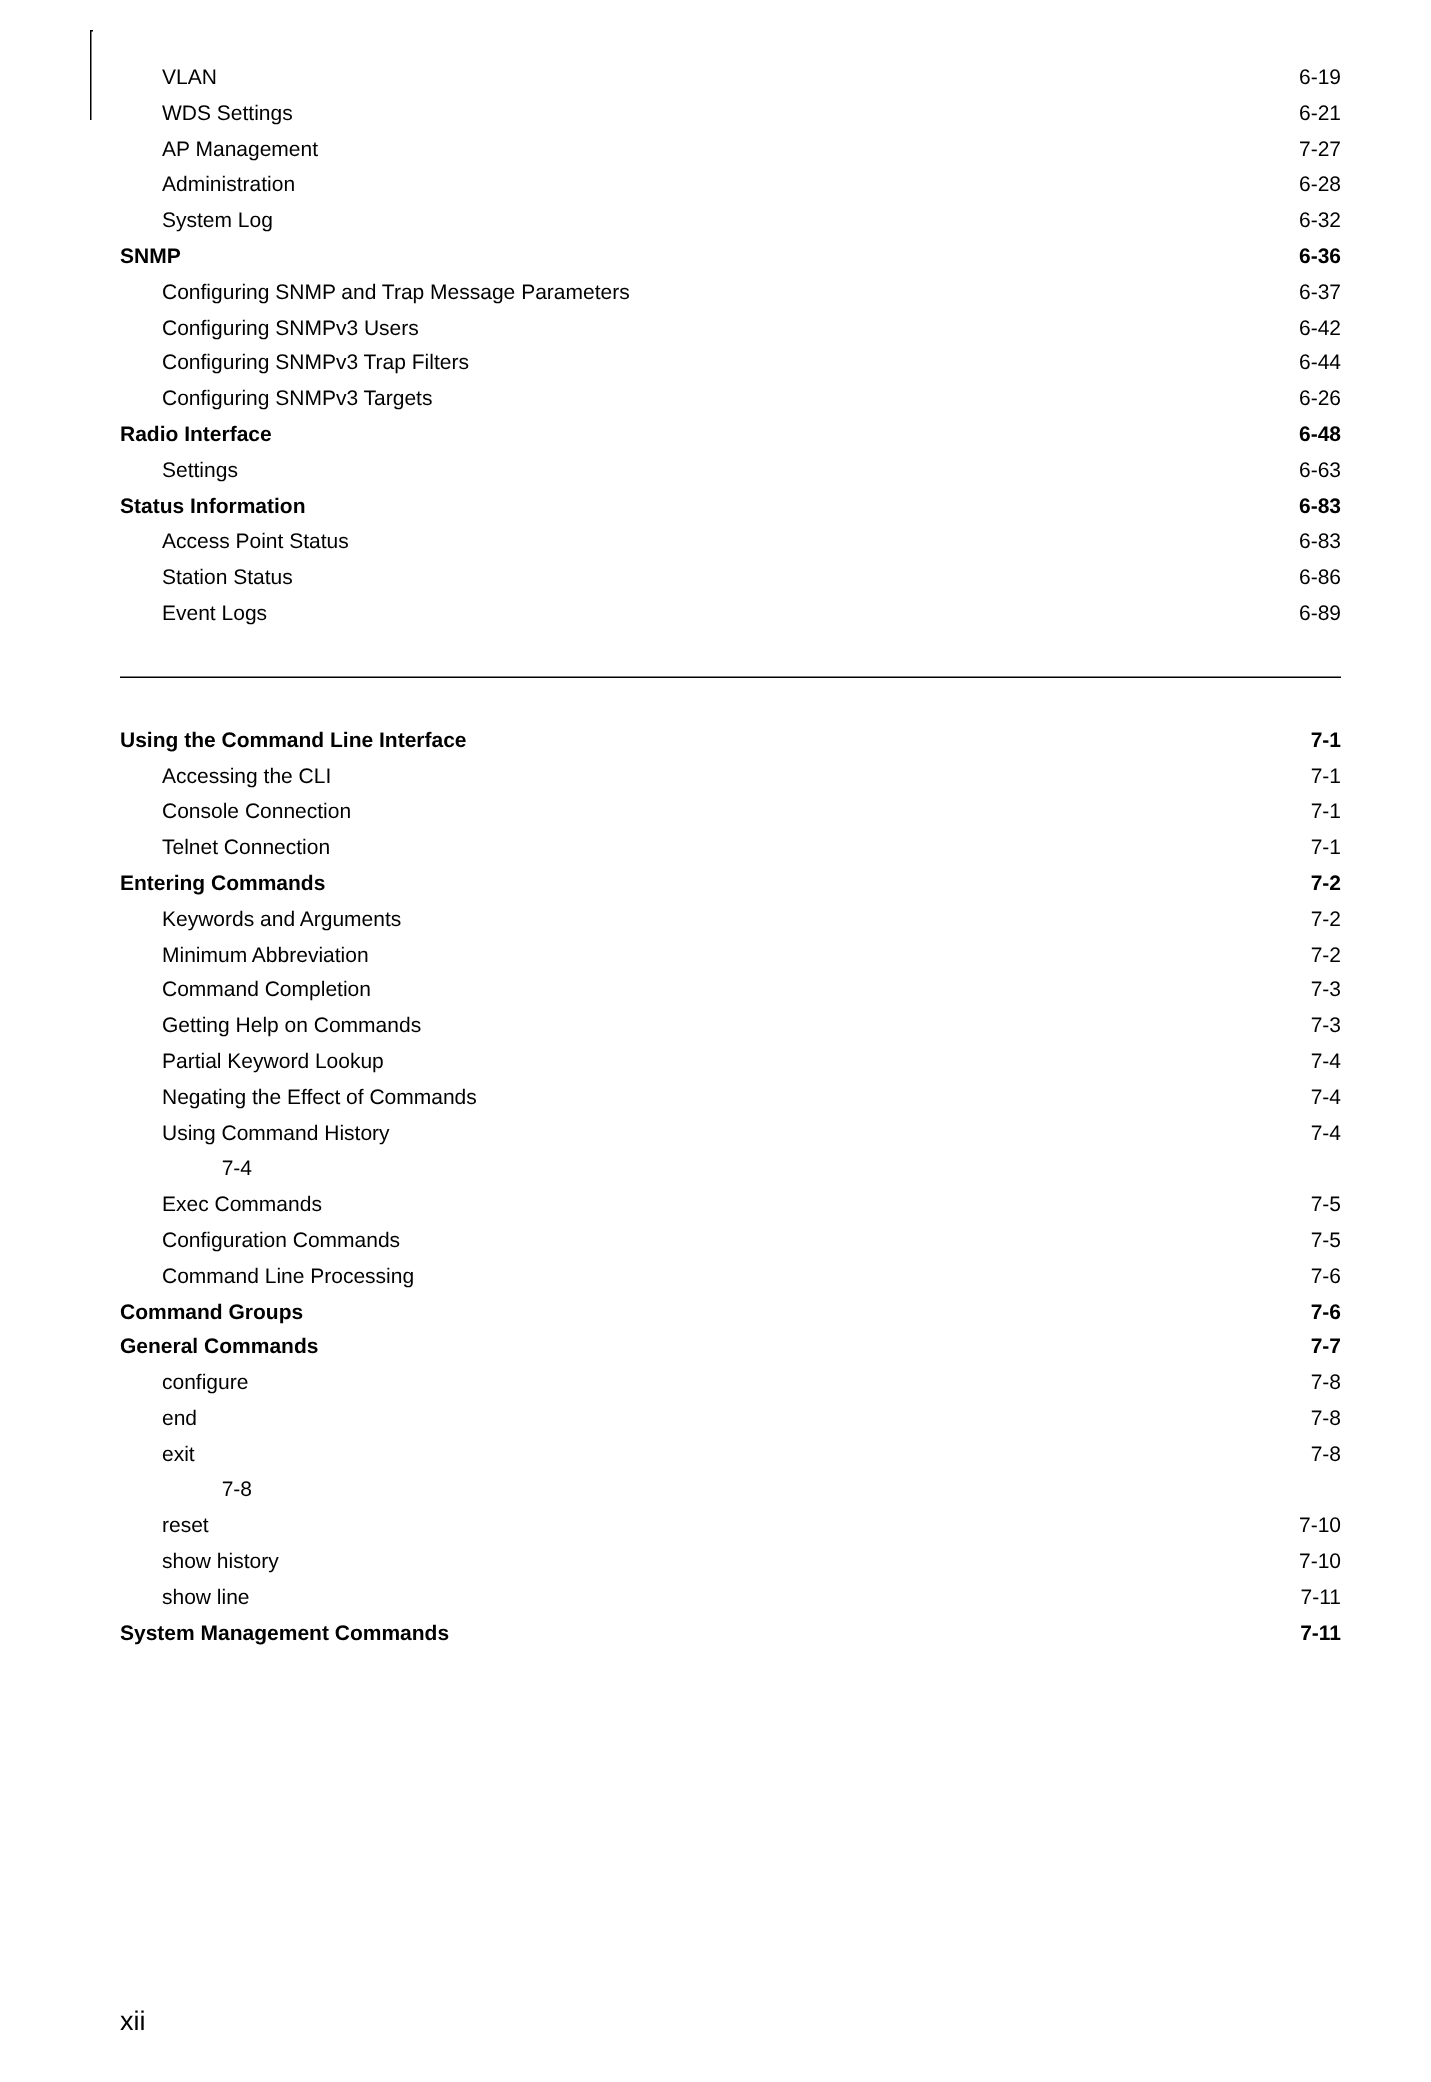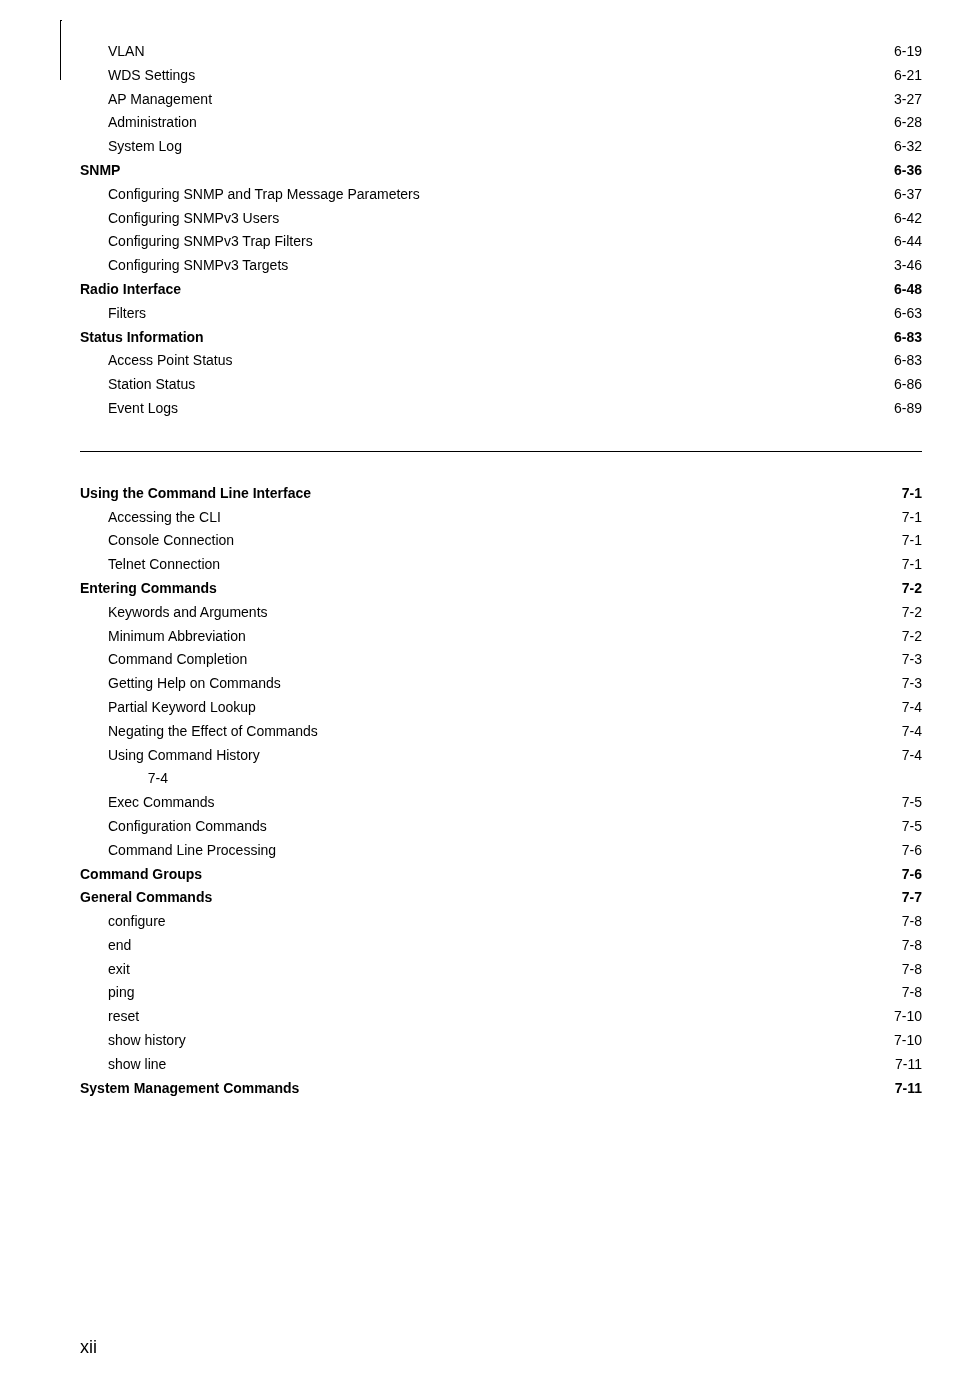--- a/index.html
+++ b/index.html
@@ -14,21 +14,21 @@
       font-size: 14px;
       color: #000000;
       width: 954px;
       min-height: 1388px;
       position: relative;
     }
 
     .page-container {
       width: 954px;
       min-height: 1388px;
-      padding: 40px 32px 60px 80px;
+      padding: 40px 60px 60px 80px;
       position: relative;
     }
 
     .page-border-left {
       position: absolute;
       top: 20px;
       left: 60px;
       width: 2px;
       height: 60px;
       border-left: 1.5px solid #000;
@@ -87,21 +87,21 @@
   <div class="toc-entry level2">
         <span class="toc-label">VLAN</span>
         <span class="toc-page">6-19</span>
       </div>
       <div class="toc-entry level2">
         <span class="toc-label">WDS Settings</span>
         <span class="toc-page">6-21</span>
       </div>
       <div class="toc-entry level2">
         <span class="toc-label">AP Management</span>
-        <span class="toc-page">3-27</span>
+        <span class="toc-page">7-27</span>
       </div>
       <div class="toc-entry level2">
         <span class="toc-label">Administration</span>
         <span class="toc-page">6-28</span>
       </div>
       <div class="toc-entry level2">
         <span class="toc-label">System Log</span>
         <span class="toc-page">6-32</span>
       </div>
       <div class="toc-entry level1">
@@ -115,28 +115,28 @@
       <div class="toc-entry level2">
         <span class="toc-label">Configuring SNMPv3 Users</span>
         <span class="toc-page">6-42</span>
       </div>
       <div class="toc-entry level2">
         <span class="toc-label">Configuring SNMPv3 Trap Filters</span>
         <span class="toc-page">6-44</span>
       </div>
       <div class="toc-entry level2">
         <span class="toc-label">Configuring SNMPv3 Targets</span>
-        <span class="toc-page">3-46</span>
+        <span class="toc-page">6-26</span>
       </div>
       <div class="toc-entry level1">
         <span class="toc-label">Radio Interface</span>
         <span class="toc-page">6-48</span>
       </div>
       <div class="toc-entry level2">
-        <span class="toc-label">Filters</span>
+        <span class="toc-label">Settings</span>
         <span class="toc-page">6-63</span>
       </div>
       <div class="toc-entry level1">
         <span class="toc-label">Status Information</span>
         <span class="toc-page">6-83</span>
       </div>
       <div class="toc-entry level2">
         <span class="toc-label">Access Point Status</span>
         <span class="toc-page">6-83</span>
       </div>
@@ -230,21 +230,20 @@
       </div>
       <div class="toc-entry level2">
         <span class="toc-label">end</span>
         <span class="toc-page">7-8</span>
       </div>
       <div class="toc-entry level2">
         <span class="toc-label">exit</span>
         <span class="toc-page">7-8</span>
       </div>
       <div class="toc-entry level2">
-        <span class="toc-label">ping</span>
         <span class="toc-page">7-8</span>
       </div>
       <div class="toc-entry level2">
         <span class="toc-label">reset</span>
         <span class="toc-page">7-10</span>
       </div>
       <div class="toc-entry level2">
         <span class="toc-label">show history</span>
         <span class="toc-page">7-10</span>
       </div>

